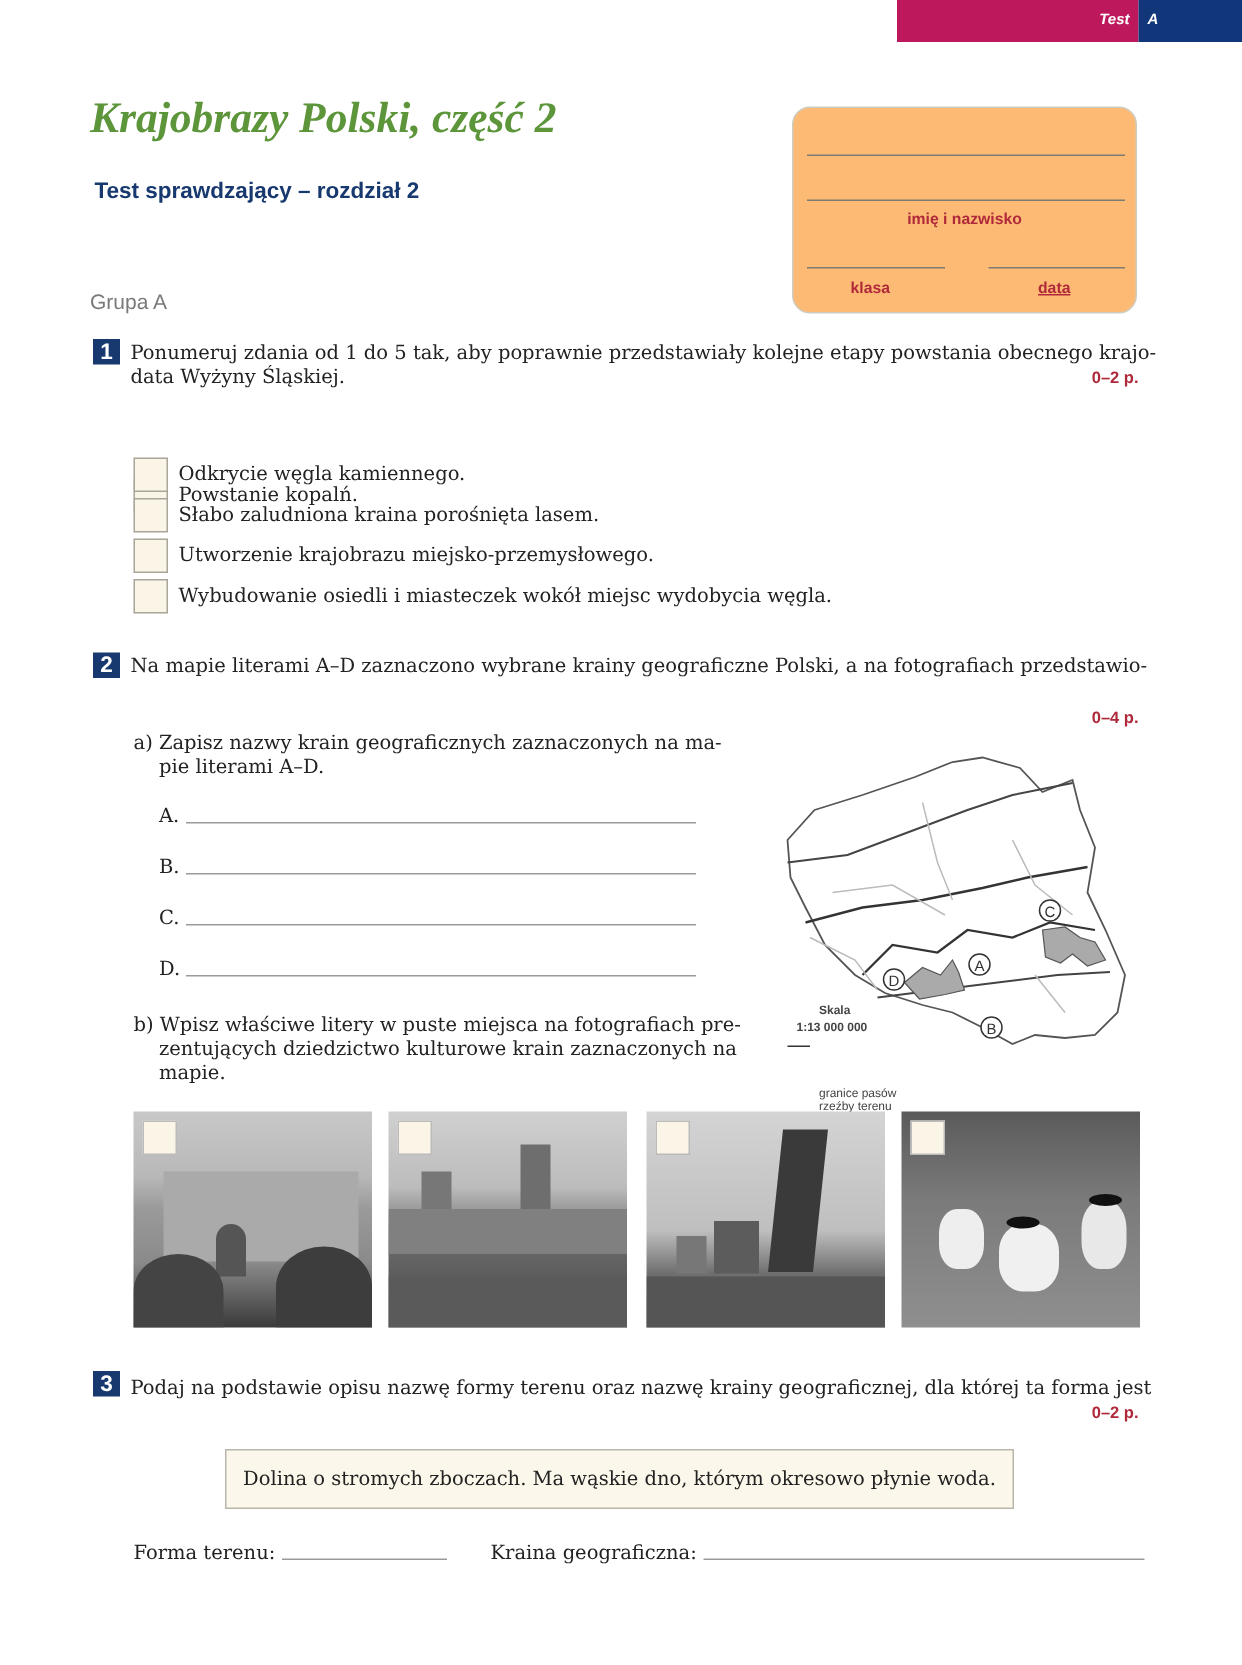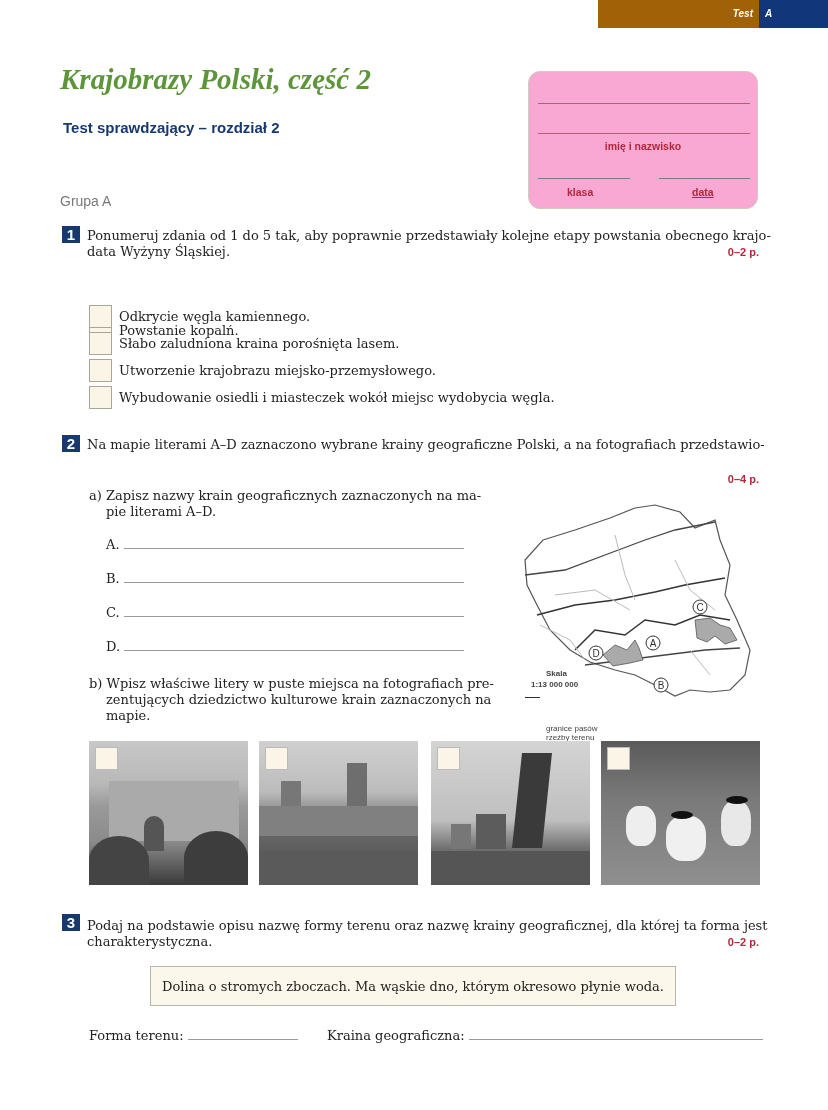--- a/index.html
+++ b/index.html
@@ -1,27 +1,27 @@
 <!DOCTYPE html>
 <html><head>
 <meta charset="utf-8">
 <style>
   html, body { margin: 0; padding: 0; background: #ffffff; }
   body { width: 828px; height: 1110px; position: relative; overflow: hidden; font-family: "DejaVu Serif", serif; color: #222; }
   .topbar { position: absolute; top: 0; left: 598px; width: 230px; height: 28px; display: flex; }
-  .topbar .green { width: 161px; height: 100%; background: #a16207; position: relative; }
+  .topbar .green { width: 161px; height: 100%; background: #be185d; position: relative; }
   .topbar .green span { position: absolute; right: 6px; top: 8px; font-family: "Liberation Sans", sans-serif; font-size: 10px; font-style: italic; font-weight: bold; color: #fff; }
   .topbar .blue { flex: 1; height: 100%; background: #11377a; position: relative; }
   .topbar .blue span { position: absolute; left: 6px; top: 8px; font-family: "Liberation Sans", sans-serif; font-size: 10px; font-style: italic; font-weight: bold; color: #fff; }
 
   .title { position: absolute; left: 60px; top: 63px; font-family: "Liberation Serif", serif; font-style: italic; font-weight: bold; font-size: 29px; color: #5d953a; margin: 0; }
   .subtitle { position: absolute; left: 60px; top: 116px; font-family: "Liberation Sans", sans-serif; font-weight: bold; font-size: 15px; color: #17396f; margin: 3px; }
   .group { position: absolute; left: 60px; top: 193px; font-family: "Liberation Sans", sans-serif; font-size: 14px; color: #7a7a7a; }
 
-  .namebox { position: absolute; left: 528px; top: 71px; width: 230px; height: 138px; background: #f9a8d4; border: 1.5px solid #cfcbbf; border-radius: 12px; box-sizing: border-box; }
+  .namebox { position: absolute; left: 528px; top: 71px; width: 230px; height: 138px; background: #fdba74; border: 1.5px solid #cfcbbf; border-radius: 12px; box-sizing: border-box; }
   .namebox .line { position: absolute; height: 1px; background: #7d7a73; }
   .namebox .lbl { position: absolute; font-family: "Liberation Sans", sans-serif; font-weight: bold; font-size: 10.5px; color: #b0293a; }
 
   .task-num { position: absolute; width: 18px; height: 17px; background: #17396f; color: #fff; font-family: "Liberation Sans", sans-serif; font-weight: bold; font-size: 15px; line-height: 17px; text-align: center; }
   .task-text { position: absolute; left: 87px; font-size: 13px; line-height: 16px; color: #222; }
   .points { position: absolute; right: 69px; font-family: "Liberation Sans", sans-serif; font-weight: bold; font-size: 11px; color: #b0293a; }
 
   .order-item { position: absolute; left: 89px; height: 25px; display: flex; align-items: center; }
   .order-item .box { width: 23px; height: 23px; background: #fbf5e8; border: 1px solid #a9a59b; box-sizing: border-box; margin-right: 7px; }
   .order-item .txt { font-size: 13px; color: #222; }
@@ -187,21 +187,20 @@
   <div style="position:absolute; left:65px; top:75px; width:40px; height:45px; background:#f0f0f0; border-radius:40%;"></div>
   <div style="position:absolute; left:120px; top:60px; width:30px; height:45px; background:#e8e8e8; border-radius:40%;"></div>
   <div style="position:absolute; left:70px; top:70px; width:22px; height:8px; background:#111; border-radius:50%;"></div>
   <div style="position:absolute; left:125px; top:55px; width:22px; height:8px; background:#111; border-radius:50%;"></div>
   <div class="answer-box"></div>
 </div>
 
 <div class="task-num" style="left:62px; top:914px;">3</div>
 <div class="task-text" style="top:918px;">
   <div>Podaj na podstawie opisu nazwę formy terenu oraz nazwę krainy geograficznej, dla której ta forma jest</div>
-  <div>charakterystyczna.</div>
 </div>
 <div class="points" style="top:936px;">0–2 p.</div>
 
 <div class="desc-box">Dolina o stromych zboczach. Ma wąskie dno, którym okresowo płynie woda.</div>
 
 <div class="fill" style="left:89px;">
   <span>Forma terenu:</span>
   <span class="ul" style="width:110px;"></span>
 </div>
 <div class="fill" style="left:327px;">

